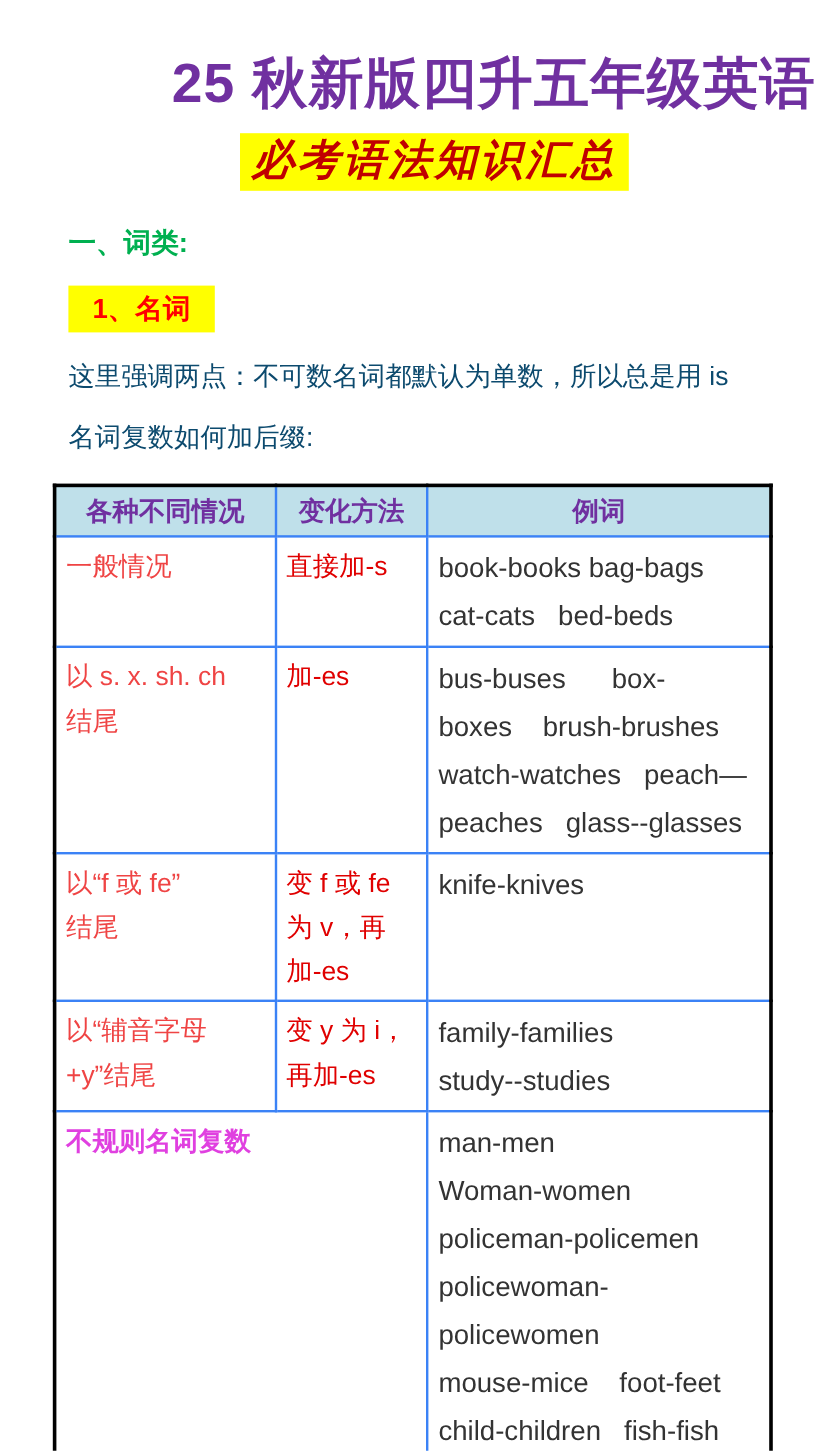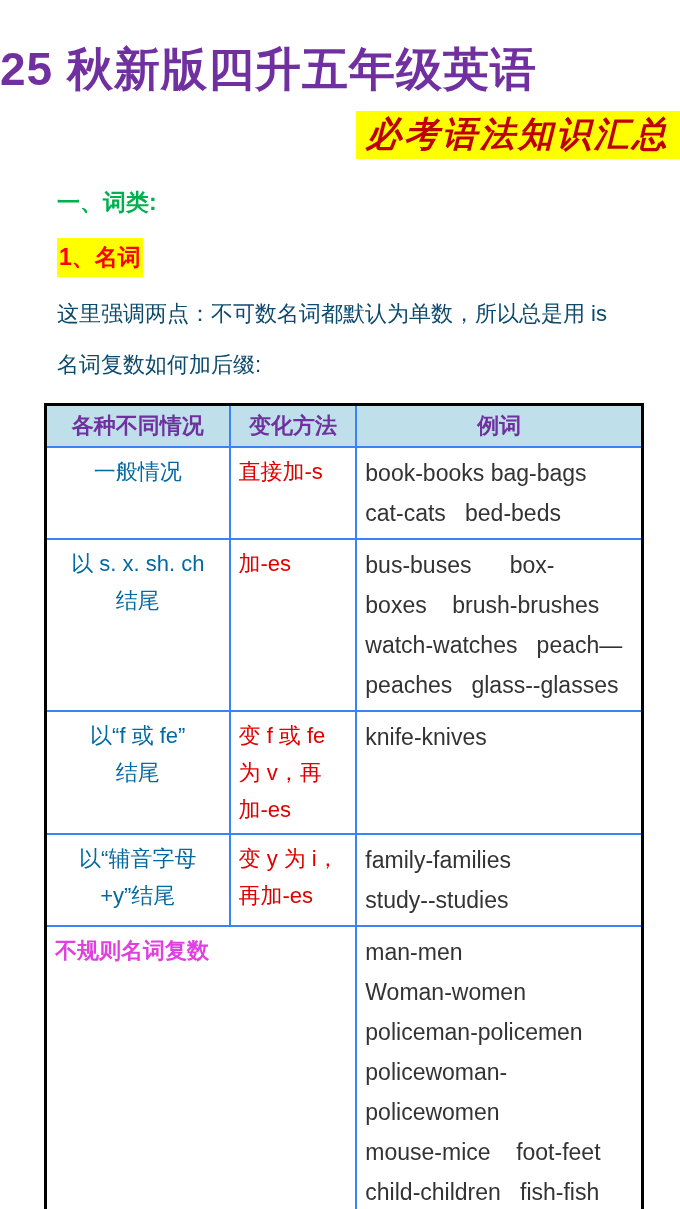--- a/index.html
+++ b/index.html
@@ -7,28 +7,28 @@
   body {
     width: 680px;
     height: 1209px;
     background: #ffffff;
     font-family: "Liberation Sans", sans-serif;
     color: #333333;
     overflow: hidden;
   }
   .page-title {
     margin-top: 42px;
-    text-align: left;
+    text-align: right;
     font-size: 46px;
     font-weight: 700;
     color: #7030A0;
     letter-spacing: 1px;
     line-height: 1.2;
   }
-  .subtitle-row { text-align: right; margin-top: 14px; padding-left: 44px; }
+  .subtitle-row { text-align: center; margin-top: 14px; padding-left: 44px; }
   .page-subtitle {
     display: inline-block;
     background: #FFFF00;
     color: #C00000;
     font-family: "DejaVu Serif", serif;
     font-style: italic;
     font-weight: 700;
     font-size: 35px;
     line-height: 1.15;
     padding: 3px 10px 5px 10px;
@@ -41,21 +41,21 @@
     font-size: 23px;
     font-weight: 700;
   }
   .heading-red-row { margin-top: 20px; }
   .heading-red {
     display: inline-block;
     background: #FFFF00;
     color: #FF0000;
     font-size: 23px;
     font-weight: 700;
-    padding: 4px 2px;
+    padding: 4px 20px;
   }
   .para {
     margin-top: 23px;
     font-size: 22px;
     color: #0c4a6e;
     line-height: 1.25;
     white-space: pre-wrap;
   }
   table.noun-table {
     border-collapse: collapse;
@@ -76,21 +76,21 @@
     font-weight: 700;
     text-align: center;
     vertical-align: middle;
     height: 42px;
     padding: 2px 4px;
   }
   .col1 { width: 164px; }
   .col2 { width: 113px; }
   .col3 { width: 255px; }
   .cn-line { font-size: 22px; line-height: 37px; white-space: pre-wrap; }
-  .case-cell .cn-line { color: #0369a1; text-align: center; }
+  .case-cell .cn-line { color: #ef4444; }
   .method-cell .cn-line { color: #E00000; }
   .ex-line {
     font-size: 23px;
     line-height: 40px;
     color: #333333;
     white-space: pre;
   }
   .irregular-label {
     color: #E040E0;
     font-size: 22px;

